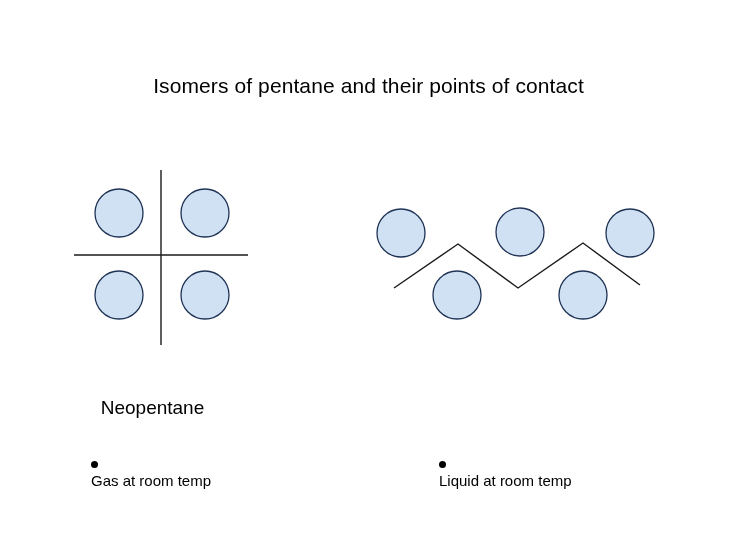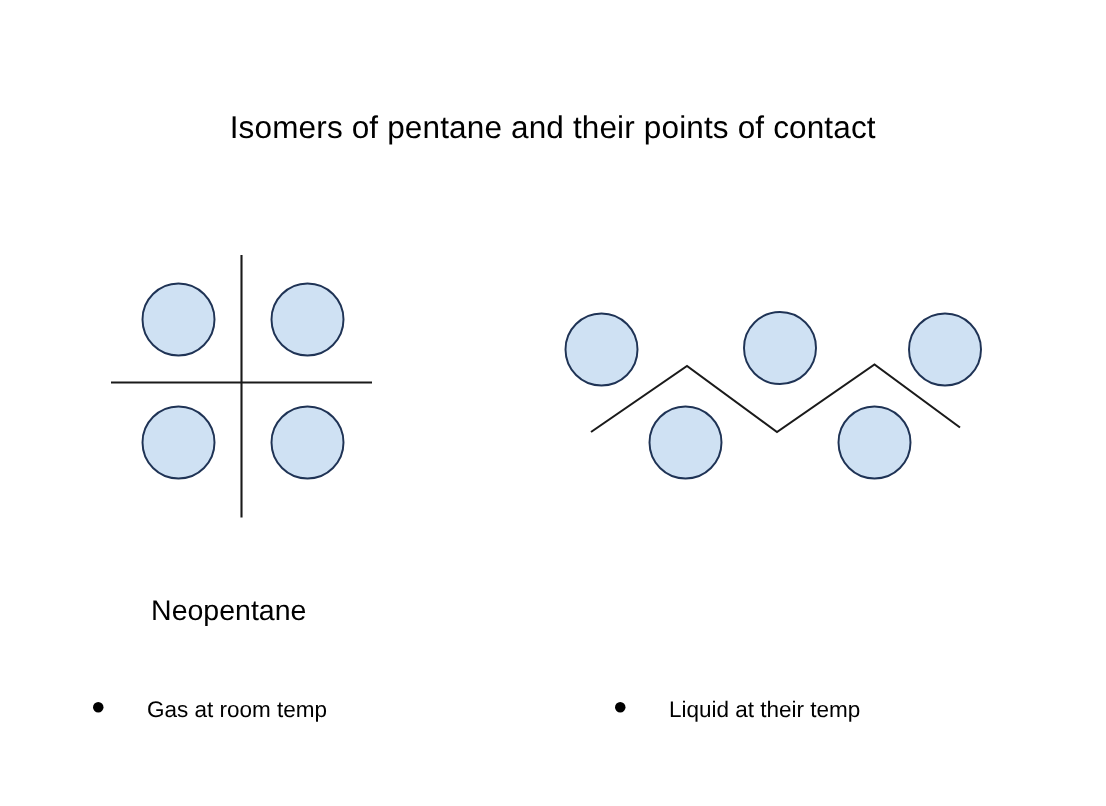--- a/index.html
+++ b/index.html
@@ -69,20 +69,21 @@
     width: 225px;
   }
   .bullet-row {
     position: absolute;
     display: flex;
     align-items: baseline;
     font-size: 15px;
     line-height: 20px;
     color: #000000;
     white-space: nowrap;
+    flex-direction: column;
   }
   #bullet-neopentane {
     left: 62px;
     top: 464px;
   }
   #bullet-npentane {
     left: 410px;
     top: 464px;
   }
   .bullet-dot {
@@ -139,16 +140,16 @@
   <div class="molecule-label" id="label-neopentane">Neopentane</div>
 
 
   <div class="bullet-row" id="bullet-neopentane">
     <span class="bullet-dot"></span>
     <span class="bullet-text">Gas at room temp</span>
   </div>
 
   <div class="bullet-row" id="bullet-npentane">
     <span class="bullet-dot"></span>
-    <span class="bullet-text">Liquid at their temp</span>
+    <span class="bullet-text">Liquid at room temp</span>
   </div>
 
 </div>
 
 </body></html>

